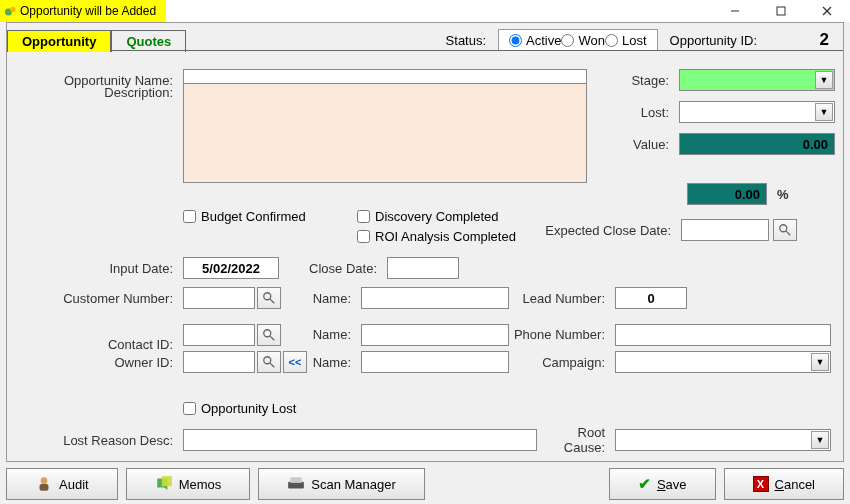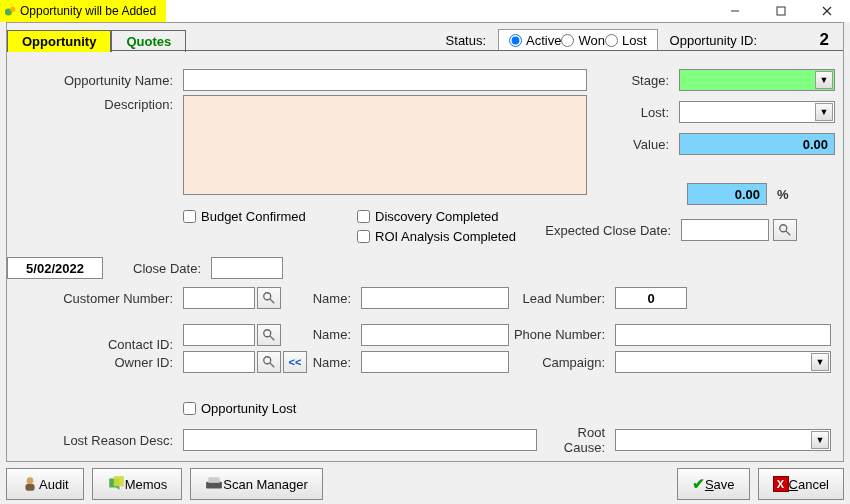--- a/index.html
+++ b/index.html
@@ -159,21 +159,21 @@
   width: 18px;
   border: 1px solid #999;
   background: linear-gradient(#fafafa,#e0e0e0);
   display: flex;
   align-items: center;
   justify-content: center;
   font-size: 9px;
 }
 .value-input {
   border: 1px solid #888;
-  background: #7dd3fc;
+  background: #0f766e;
   height: 22px;
   padding: 0 6px;
   font-weight: bold;
   text-align: right;
   font-size: 13px;
 }
 .chk-row { display: flex; align-items: center; gap: 5px; font-size: 13px; }
 .chk-row input { margin: 0; }
 .lookup-btn {
   width: 24px; height: 22px;
@@ -203,21 +203,22 @@
   display: flex;
   align-items: center;
   gap: 8px;
 }
 .footer-btn {
   height: 32px;
   border: 1px solid #888;
   background: linear-gradient(#fdfdfd,#e3e3e3);
   display: flex;
   align-items: center;
-  padding: 0 14px;
+  padding: 0 28px;
+  gap: 6px;
   font-size: 13px;
 }
 .footer-spacer { flex: 1; }
 .glyph-check { color: #0a9a0a; font-weight: bold; font-size: 15px; }
 .glyph-x {
   background: #cc0000;
   color: #fff;
   width: 16px; height: 16px;
   display: inline-flex;
   align-items: center;
@@ -292,21 +293,21 @@
     </div>
   </div>
 
   <div class="tab-body">
 
     <div class="frm-row" style="top:18px; left:0;">
       <span class="lbl" style="width:176px;">Opportunity Name:</span>
       <input type="text" class="txt-input" style="width: 404px;" value="">
     </div>
 
-    <div class="frm-row" style="top:44px; left:0; align-items:flex-start;">
+    <div class="frm-row" style="top:32px; left:0; align-items:flex-start;">
       <span class="lbl" style="width:176px; padding-top:2px;">Description:</span>
       <textarea class="desc" style="width: 404px; height: 100px;"></textarea>
     </div>
 
     <div class="frm-row" style="top:18px; right:8px;">
       <span class="lbl" style="width:80px;">Stage:</span>
       <div class="select-box green" style="width:156px;">
         <span></span>
         <span class="select-arrow">▼</span>
       </div>
@@ -358,20 +359,21 @@
       </label>
     </div>
     <div class="frm-row" style="top:178px; left:350px;">
       <label class="chk-row">
         <input type="checkbox" style="">
         <span>ROI Analysis Completed</span>
       </label>
     </div>
 
     <div class="frm-row" style="top:206px; left:0;">
+      <span class="lbl" style="width:176px;">Input Date:</span>
       <input type="text" class="txt-input" style="width: 96px; font-weight: bold; text-align: center;" value="5/02/2022">
       <span class="lbl" style="width:108px;">Close Date:</span>
       <input type="text" class="txt-input" style="width: 72px;" value="">
     </div>
 
     <div class="frm-row" style="top:236px; left:0;">
       <span class="lbl" style="width:176px;">Customer Number:</span>
       <input type="text" class="txt-input" style="width: 72px;" value="">
       <div class="lookup-btn" style="margin-left:2px;">
         <svg width="14" height="14" viewBox="0 0 16 16">

